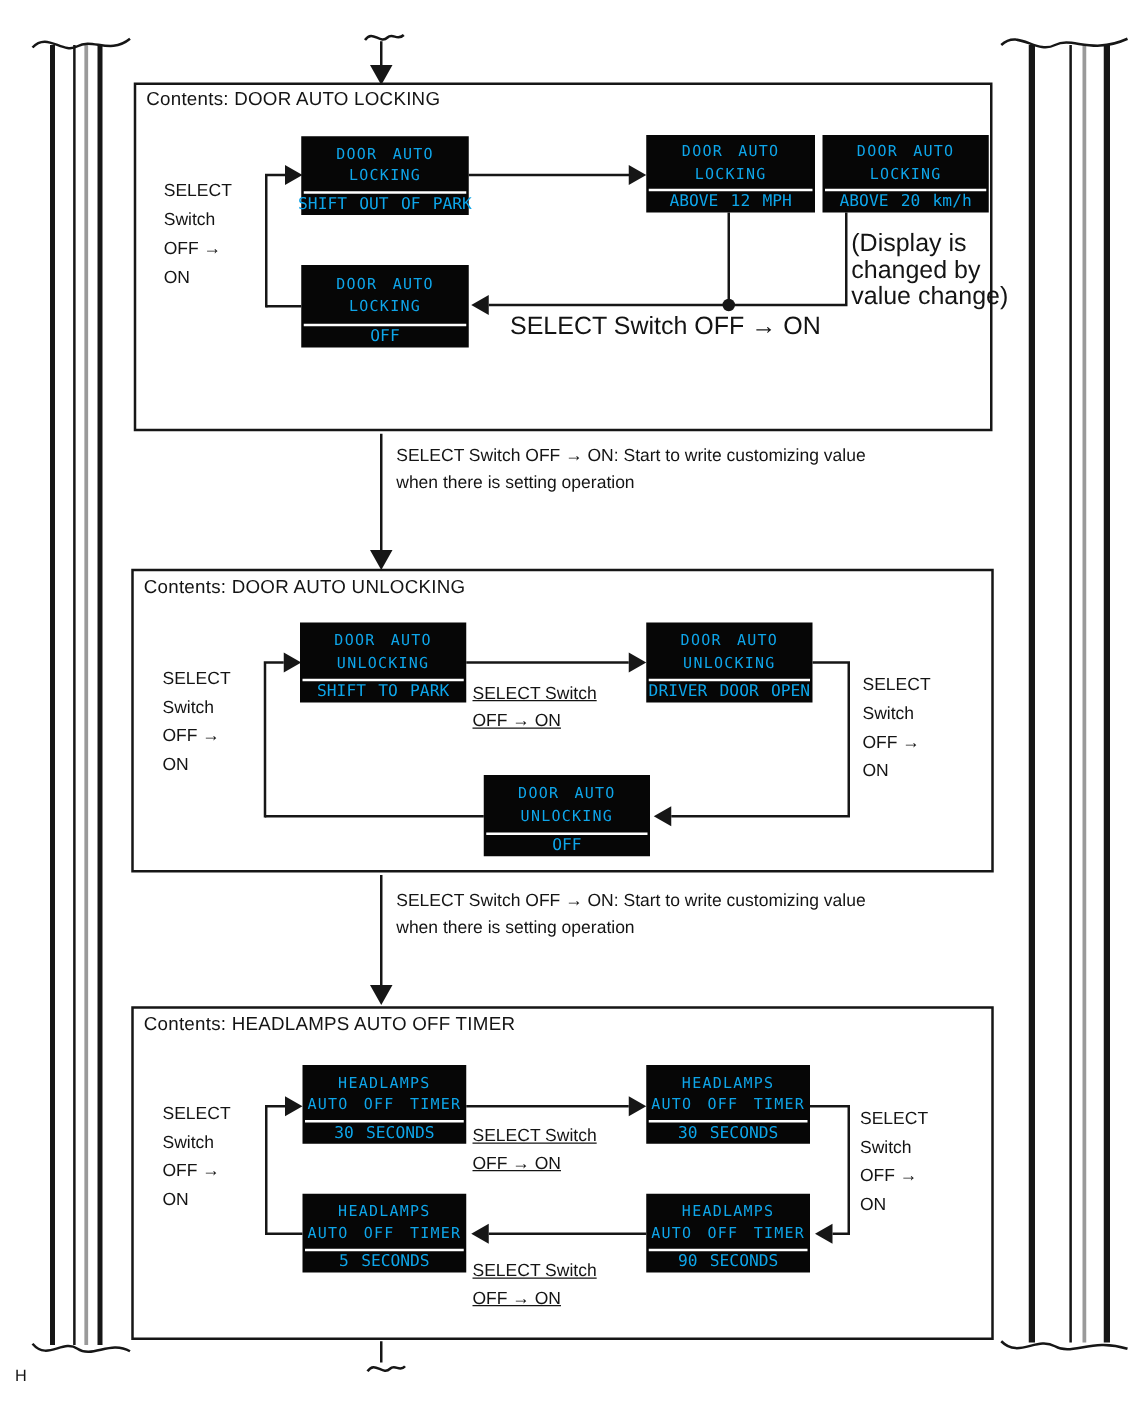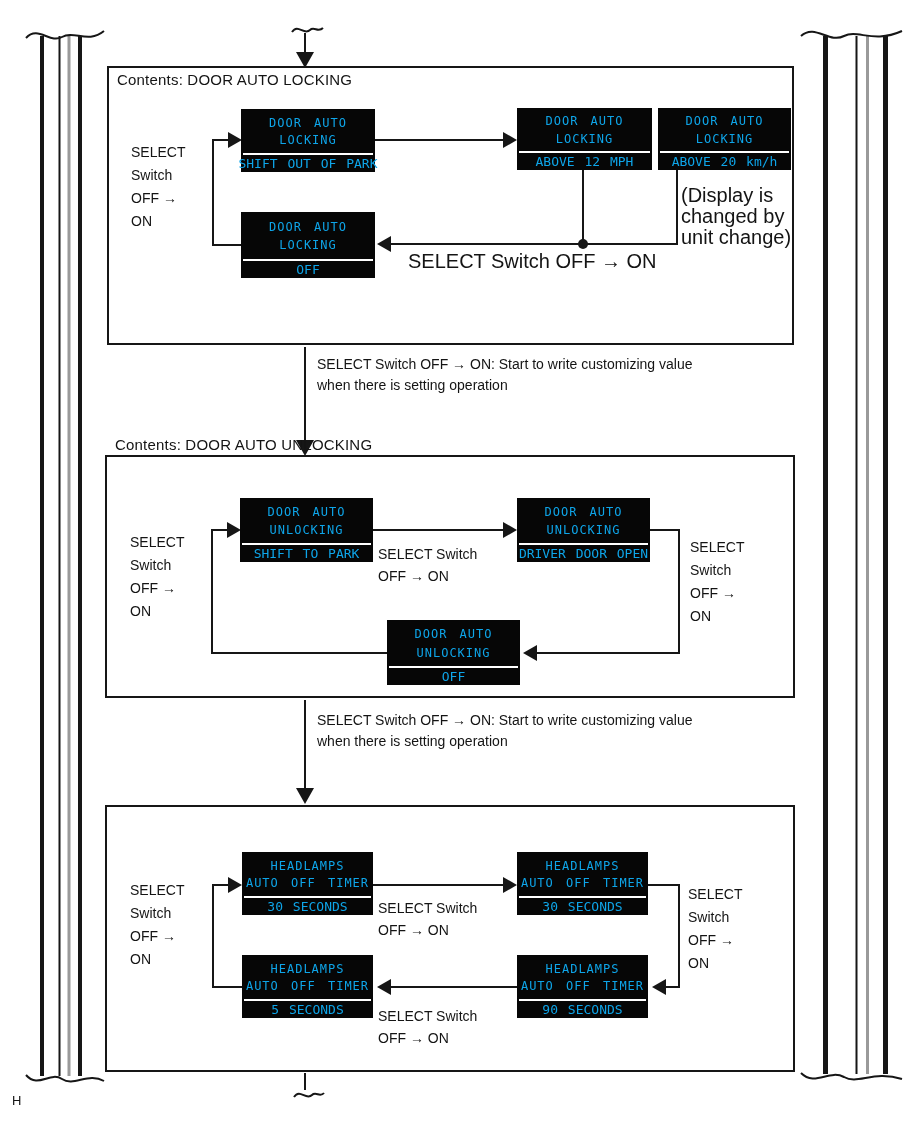--- a/index.html
+++ b/index.html
@@ -5,21 +5,21 @@
   html,body{margin:0;padding:0;background:#ffffff;}
   #stage{
     position:relative;width:907px;height:1122px;background:#ffffff;
     font-family:"Liberation Sans",sans-serif;color:#141414;overflow:hidden;
   }
   svg.overlay{position:absolute;left:0;top:0;pointer-events:none;}
   .panel{position:absolute;border:2px solid #161616;box-sizing:border-box;background:transparent;}
   .contents-title{position:absolute;font-size:15px;letter-spacing:.2px;white-space:nowrap;}
   .lbl{position:absolute;font-size:14px;line-height:23px;white-space:nowrap;}
   .lbl.lh21{line-height:21px;}
-  .lbl.lh22{line-height:22px;}
+  .lbl.lh22{line-height:22px;text-decoration:underline;}
   .lbl span{display:block;}
   .oneline{position:absolute;font-size:20px;white-space:nowrap;}
   .lcd{
     position:absolute;background:#060606;color:#0ea5e9;
     font-family:"DejaVu Sans Mono",monospace;
     display:flex;flex-direction:column;box-sizing:border-box;
   }
   .lcd-main{flex:1;display:flex;flex-direction:column;justify-content:space-evenly;align-items:center;padding:2px 0 1px;}
   .lcd-line{font-size:12px;letter-spacing:1px;word-spacing:4px;white-space:nowrap;line-height:1;}
   .lcd-sep{height:2px;background:#ffffff;margin:0 2px;}
@@ -139,32 +139,32 @@
       <div class="lcd-line">DOOR AUTO</div>
       <div class="lcd-line">LOCKING</div>
     </div>
     <div class="lcd-sep"></div>
     <div class="lcd-val">OFF</div>
   </div>
 
   <div class="lbl lh21" style="left:681px;top:185px;font-size:20px;">
     <span>(Display is</span>
     <span>changed by</span>
-    <span>unit change)</span>
+    <span>value change)</span>
   </div>
 
   <div class="oneline" style="left:408px;top:250px;">SELECT Switch OFF → ON</div>
 
   <div class="lbl lh21" style="left:317px;top:354px;">
     <span>SELECT Switch OFF → ON: Start to write customizing value</span>
     <span>when there is setting operation</span>
   </div>
 
   <div class="panel" style="left:105px;top:455px;width:690px;height:243px;"></div>
-  <div class="contents-title" style="left:115px;top:436px;">Contents: DOOR AUTO UNLOCKING</div>
+  <div class="contents-title" style="left:115px;top:461px;">Contents: DOOR AUTO UNLOCKING</div>
 
   <div class="lbl" style="left:130px;top:531px;">
     <span>SELECT</span>
     <span>Switch</span>
     <span>OFF →</span>
     <span>ON</span>
   </div>
 
   <div class="lcd" style="left:240px;top:498px;width:133px;height:64px;">
     <div class="lcd-main">
@@ -204,20 +204,21 @@
     <span>OFF →</span>
     <span>ON</span>
   </div>
 
   <div class="lbl lh21" style="left:317px;top:710px;">
     <span>SELECT Switch OFF → ON: Start to write customizing value</span>
     <span>when there is setting operation</span>
   </div>
 
   <div class="panel" style="left:105px;top:805px;width:690px;height:267px;"></div>
+  <div class="contents-title" style="left:115px;top:811px;">Contents: HEADLAMPS AUTO OFF TIMER</div>
 
   <div class="lbl" style="left:130px;top:879px;">
     <span>SELECT</span>
     <span>Switch</span>
     <span>OFF →</span>
     <span>ON</span>
   </div>
 
   <div class="lcd" style="left:242px;top:852px;width:131px;height:63px;">
     <div class="lcd-main">

